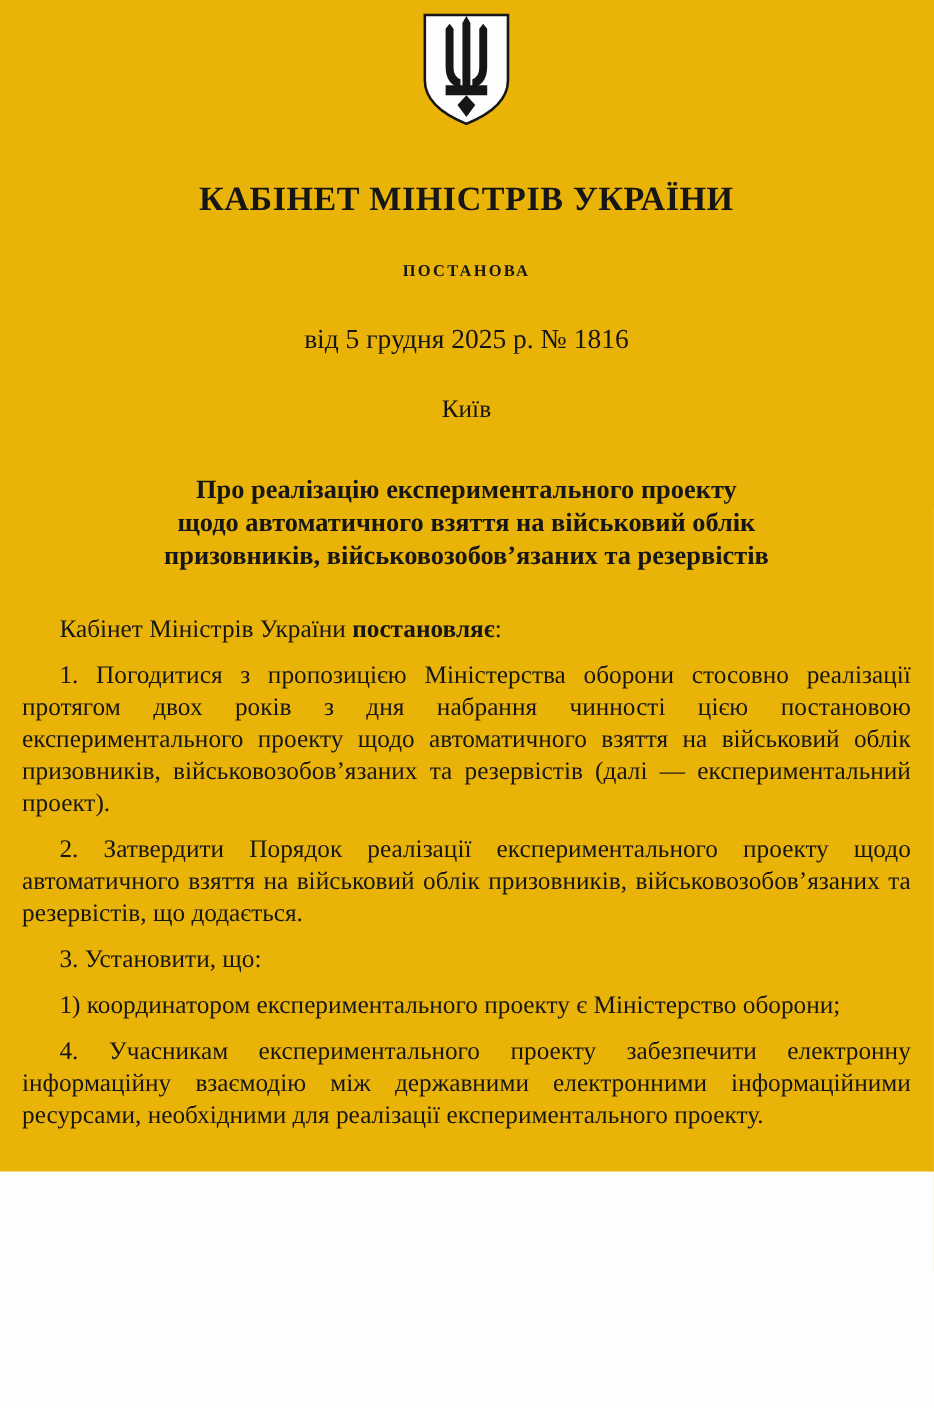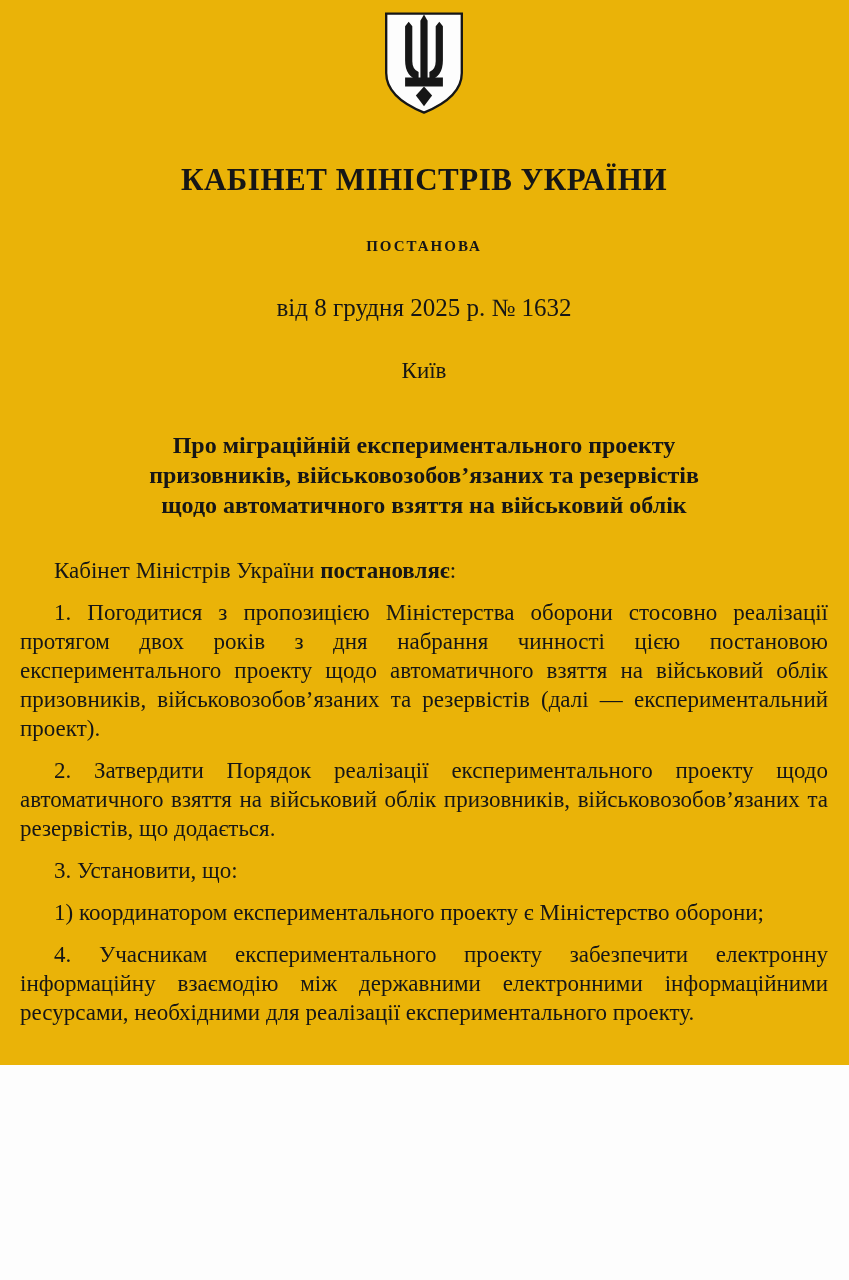--- a/index.html
+++ b/index.html
@@ -55,28 +55,28 @@
         <path d="M29 75 L71 75 L71 85 L29 85 Z"></path>
         <path d="M50 85 L59 95 L50 107 L41 95 Z"></path>
       </g>
     </svg>
   </div>
 
   <div class="org-name">КАБІНЕТ МІНІСТРІВ УКРАЇНИ</div>
 
   <div class="doc-type">ПОСТАНОВА</div>
 
-  <div class="date-line">від 8 грудня 2025 р. № 1632</div>
+  <div class="date-line">від 5 грудня 2025 р. № 1816</div>
 
   <div class="city">Київ</div>
 
   <div class="doc-title">
-      <div>Про міграційній експериментального проекту</div>
+      <div>Про реалізацію експериментального проекту</div>
+      <div>щодо автоматичного взяття на військовий облік</div>
       <div>призовників, військовозобов’язаних та резервістів</div>
-      <div>щодо автоматичного взяття на військовий облік</div>
     </div>
 
   <div class="body-text">
     <p class="preamble"><span>Кабінет Міністрів України </span><b>постановляє</b><span>:</span></p>
     <div>
         <p class="body-para">1. Погодитися з пропозицією Міністерства оборони стосовно реалізації протягом двох років з дня набрання чинності цією постановою експериментального проекту щодо автоматичного взяття на військовий облік призовників, військовозобов’язаних та резервістів (далі — експериментальний проект).</p>
         <p class="body-para">2. Затвердити Порядок реалізації експериментального проекту щодо автоматичного взяття на військовий облік призовників, військовозобов’язаних та резервістів, що додається.</p>
         <p class="body-para">3. Установити, що:</p>
         <p class="body-para">1) координатором експериментального проекту є Міністерство оборони;</p>
         <p class="body-para">4. Учасникам експериментального проекту забезпечити електронну інформаційну взаємодію між державними електронними інформаційними ресурсами, необхідними для реалізації експериментального проекту.</p>

